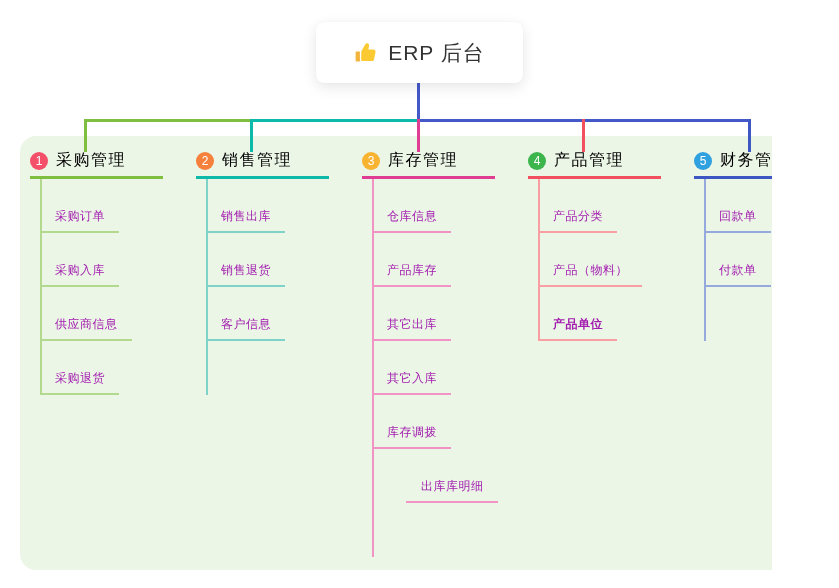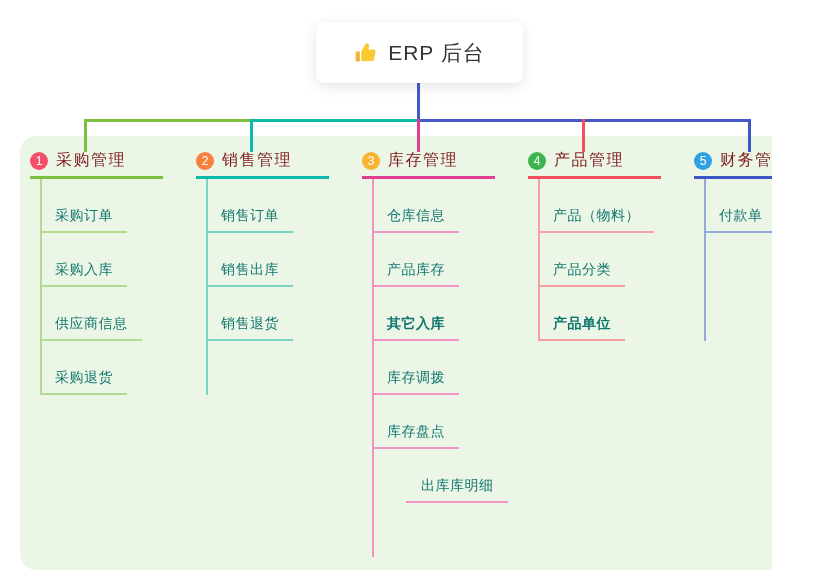--- a/index.html
+++ b/index.html
@@ -9,26 +9,26 @@
          background:#ecf6e7;border-radius:16px;}
   .root{position:absolute;left:316px;top:22px;width:207px;height:61px;background:#fff;
         border-radius:8px;box-shadow:0 4px 14px rgba(0,0,0,0.10), 0 0 2px rgba(0,0,0,0.04);
         display:flex;align-items:center;justify-content:center;gap:10px;z-index:3;}
   .root-title{font-size:21px;color:#333;letter-spacing:1px;}
   .line{position:absolute;z-index:1;}
   .col{position:absolute;top:150px;z-index:2;}
   .hdr{display:flex;align-items:center;gap:8px;padding-bottom:5px;border-bottom:3px solid;}
   .badge{flex:0 0 auto;width:18px;height:18px;border-radius:50%;color:#fff;font-size:12px;
          display:flex;align-items:center;justify-content:center;}
-  .hdr-label{font-size:16px;color:#7f1d1d;font-weight:500;letter-spacing:1.5px;white-space:nowrap;}
+  .hdr-label{font-size:16px;color:#000000;font-weight:500;letter-spacing:1.5px;white-space:nowrap;}
   .subtree{position:relative;}
   .vline{position:absolute;left:10px;top:0;width:2px;}
   .item{box-sizing:border-box;height:54px;display:flex;align-items:flex-end;margin-left:10px;
         padding:0 14px 6px 15px;width:max-content;border-bottom:2px solid;
-        font-size:14px;color:#0f766e;letter-spacing:0.5px;white-space:nowrap;}
+        font-size:12px;color:#a21caf;letter-spacing:0.5px;white-space:nowrap;}
   .thumb{width:24px;height:24px;flex:0 0 auto;}
 </style>
 </head>
 <body>
 
 <div class="stage">
   <div class="panel"></div>
 
   <div id="connectors">
       <div class="line" style="left: 417px; top: 83px; width: 3px; height: 38px; background: rgb(69, 88, 200);"></div>
@@ -64,56 +64,57 @@
           <div class="item" style="border-bottom-color: rgb(179, 217, 143);">采购退货</div>
         </div>
       </div>
       <div class="col" style="left: 196px;">
         <div class="hdr" style="width: 133px; border-bottom-color: rgb(13, 185, 168);">
           <span class="badge" style="background: rgb(245, 129, 60);">2</span>
           <span class="hdr-label">销售管理</span>
         </div>
         <div class="subtree">
           <div class="vline" style="background: rgb(127, 210, 199); height: 216px;"></div>
-          <div class="item" style="border-bottom-color: rgb(127, 210, 199);">销售订单</div>
           <div class="item" style="border-bottom-color: rgb(127, 210, 199);">销售出库</div>
           <div class="item" style="border-bottom-color: rgb(127, 210, 199);">销售退货</div>
+          <div class="item" style="border-bottom-color: rgb(127, 210, 199);">客户信息</div>
         </div>
       </div>
       <div class="col" style="left: 362px;">
         <div class="hdr" style="width: 133px; border-bottom-color: rgb(224, 62, 146);">
           <span class="badge" style="background: rgb(248, 179, 49);">3</span>
           <span class="hdr-label">库存管理</span>
         </div>
         <div class="subtree">
           <div class="vline" style="background: rgb(241, 147, 196); height: 378px;"></div>
           <div class="item" style="border-bottom-color: rgb(241, 147, 196);">仓库信息</div>
           <div class="item" style="border-bottom-color: rgb(241, 147, 196);">产品库存</div>
-          <div class="item" style="border-bottom-color: rgb(241, 147, 196); font-weight: bold;">其它入库</div>
+          <div class="item" style="border-bottom-color: rgb(241, 147, 196);">其它出库</div>
+          <div class="item" style="border-bottom-color: rgb(241, 147, 196);">其它入库</div>
           <div class="item" style="border-bottom-color: rgb(241, 147, 196);">库存调拨</div>
-          <div class="item" style="border-bottom-color: rgb(241, 147, 196);">库存盘点</div>
           <div class="item" style="border-bottom-color: rgb(241, 147, 196); margin-left: 44px;">出库库明细</div>
         </div>
       </div>
       <div class="col" style="left: 528px;">
         <div class="hdr" style="width: 133px; border-bottom-color: rgb(242, 80, 94);">
           <span class="badge" style="background: rgb(60, 181, 77);">4</span>
           <span class="hdr-label">产品管理</span>
         </div>
         <div class="subtree">
           <div class="vline" style="background: rgb(249, 159, 164); height: 162px;"></div>
+          <div class="item" style="border-bottom-color: rgb(249, 159, 164);">产品分类</div>
           <div class="item" style="border-bottom-color: rgb(249, 159, 164);">产品（物料）</div>
-          <div class="item" style="border-bottom-color: rgb(249, 159, 164);">产品分类</div>
           <div class="item" style="border-bottom-color: rgb(249, 159, 164); font-weight: bold;">产品单位</div>
         </div>
       </div>
       <div class="col" style="left: 694px;">
         <div class="hdr" style="width: 114px; border-bottom-color: rgb(63, 87, 194);">
           <span class="badge" style="background: rgb(47, 161, 224);">5</span>
           <span class="hdr-label">财务管理</span>
         </div>
         <div class="subtree">
           <div class="vline" style="background: rgb(149, 169, 221); height: 162px;"></div>
+          <div class="item" style="border-bottom-color: rgb(149, 169, 221);">回款单</div>
           <div class="item" style="border-bottom-color: rgb(149, 169, 221);">付款单</div>
         </div>
       </div>
     </div>
 </div>
 
 </body></html>

